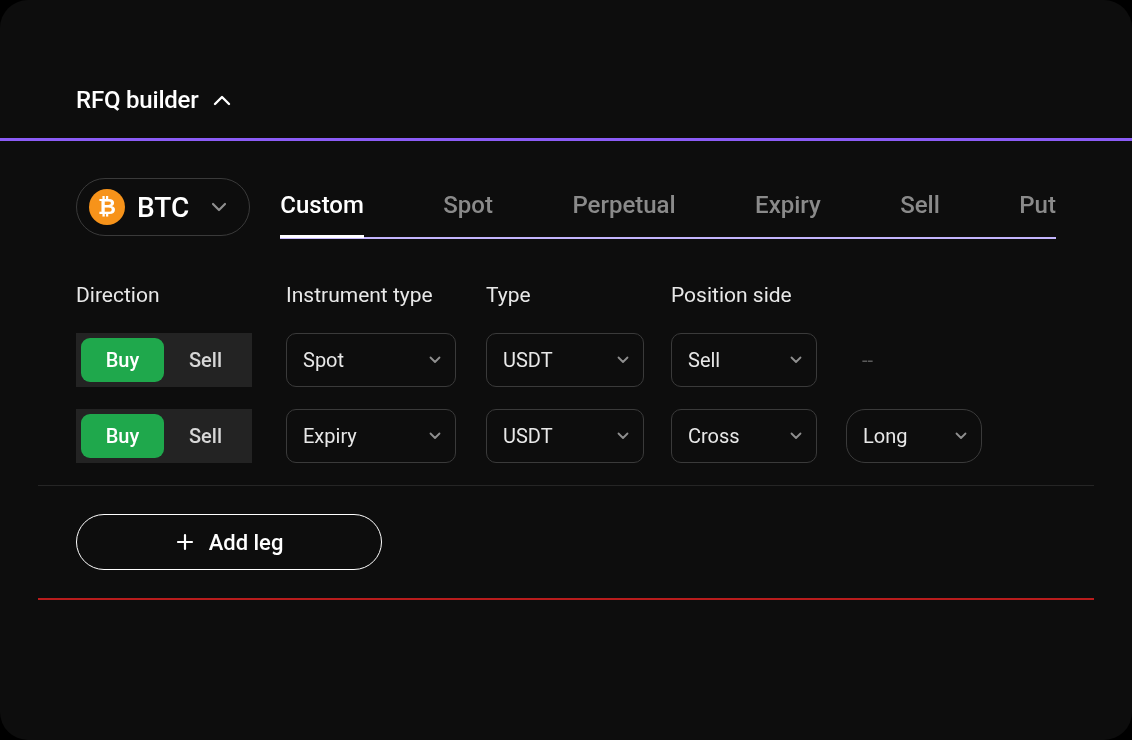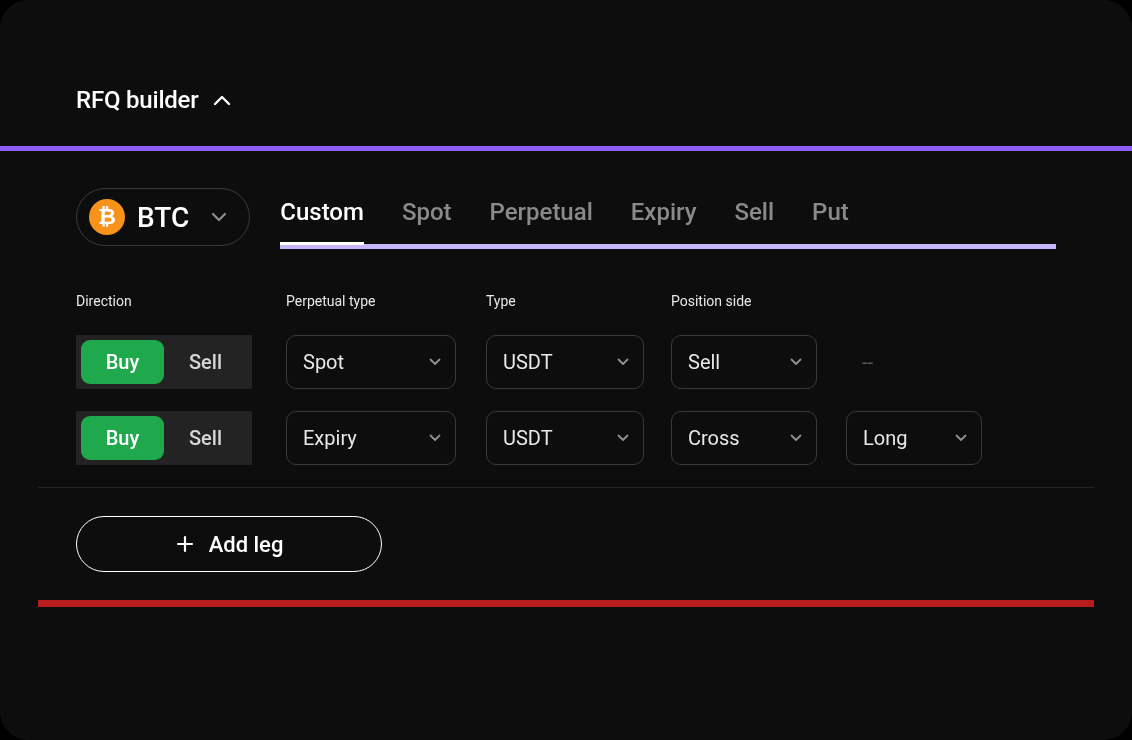--- a/index.html
+++ b/index.html
@@ -21,22 +21,22 @@
       border-radius: 28px;
       width: 100%;
       height: 100%;
       padding: 0;
       overflow: hidden;
     }
     .header {
       display: flex;
       align-items: center;
       gap: 14px;
-      padding: 86px 76px 32px 76px;
-      border-bottom: 5px solid #8b5cf6;
+      padding: 86px 76px 24px 76px;
+      border-bottom: 3px solid #8b5cf6;
     }
     .header-title {
       color: #fff;
       font-size: 24px;
       font-weight: 500;
       letter-spacing: -0.2px;
     }
     .chevron-up {
       width: 18px;
       height: 18px;
@@ -83,23 +83,24 @@
     .asset-pill .chev-down {
       margin-left: 10px;
       color: #8f8f8f;
     }
 
     .tabs {
       display: flex;
       align-items: flex-end;
       gap: 38px;
       flex: 1;
-      border-bottom: 5px solid #c4b5fd;
+      border-bottom: 2px solid #c4b5fd;
       height: 64px;
       padding-bottom: 0;
+      justify-content: space-between;
     }
     .tab {
       color: #8a8a8a;
       font-size: 24px;
       font-weight: 500;
       padding-bottom: 18px;
       cursor: pointer;
       position: relative;
     }
     .tab.active {
@@ -115,21 +116,21 @@
       background: #fff;
     }
 
     .columns-header {
       display: flex;
       padding: 44px 76px 0 76px;
       gap: 0;
     }
     .col {
       color: #e8e8e8;
-      font-size: 14px;
+      font-size: 21px;
       font-weight: 400;
     }
     .col-direction { width: 210px; }
     .col-instrument { width: 200px; }
     .col-type { width: 185px; }
     .col-margin { width: 175px; }
     .col-position { width: 170px; }
 
     .legs {
       padding: 26px 76px 0 76px;
@@ -179,32 +180,32 @@
       padding: 0 14px 0 16px;
       color: #e8e8e8;
       font-size: 20px;
       cursor: pointer;
       background: transparent;
     }
     .select .chev-down { color: #8f8f8f; margin-left: 8px; }
     .sel-instrument { width: 170px; }
     .sel-type { width: 158px; }
     .sel-margin { width: 146px; }
-    .sel-position { width: 136px; }
+    .sel-position { width: 136px; border-radius: 19px; }
 
     .pos-placeholder {
       color: #5a5a5a;
       font-size: 20px;
       padding-left: 16px;
     }
 
     .add-leg-section {
       margin: 0 38px;
       border-top: 1px solid #252525;
-      border-bottom: 7px solid #b91c1c;
+      border-bottom: 2px solid #b91c1c;
       padding: 28px 38px;
     }
     .add-leg-btn {
       display: inline-flex;
       align-items: center;
       justify-content: center;
       gap: 14px;
       border: 1.5px solid #fff;
       background: transparent;
       color: #fff;
@@ -255,21 +256,21 @@
       <div class="tab">Spot</div>
       <div class="tab">Perpetual</div>
       <div class="tab">Expiry</div>
       <div class="tab">Sell</div>
       <div class="tab">Put</div>
     </div>
   </div>
 
   <div class="columns-header">
     <div class="col col-direction">Direction</div>
-    <div class="col col-instrument">Perpetual type</div>
+    <div class="col col-instrument">Instrument type</div>
     <div class="col col-type">Type</div>
     <div class="col col-position">Position side</div>
   </div>
 
   <div class="legs">
 
     <div class="leg-row">
       <div class="cell-direction">
         <div class="toggle-group">
           <button class="toggle-btn active-buy">Buy</button>

